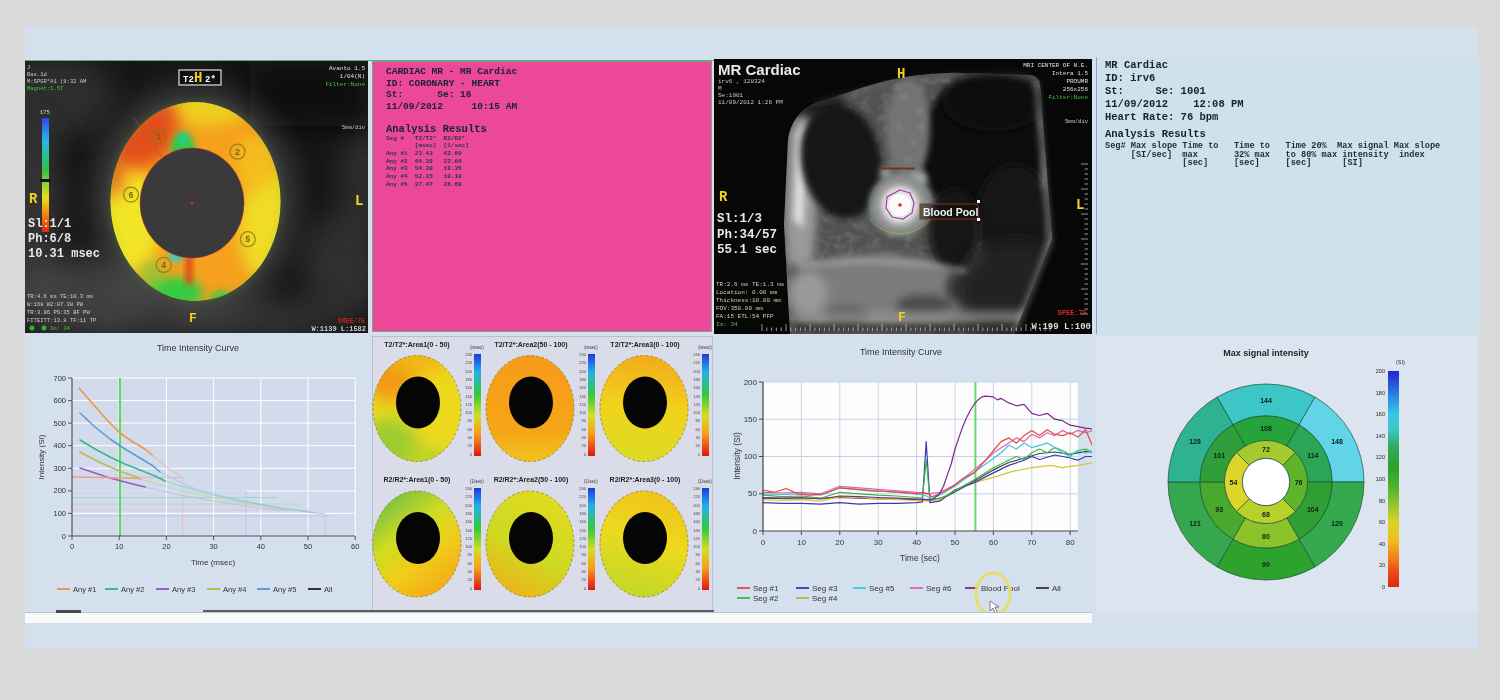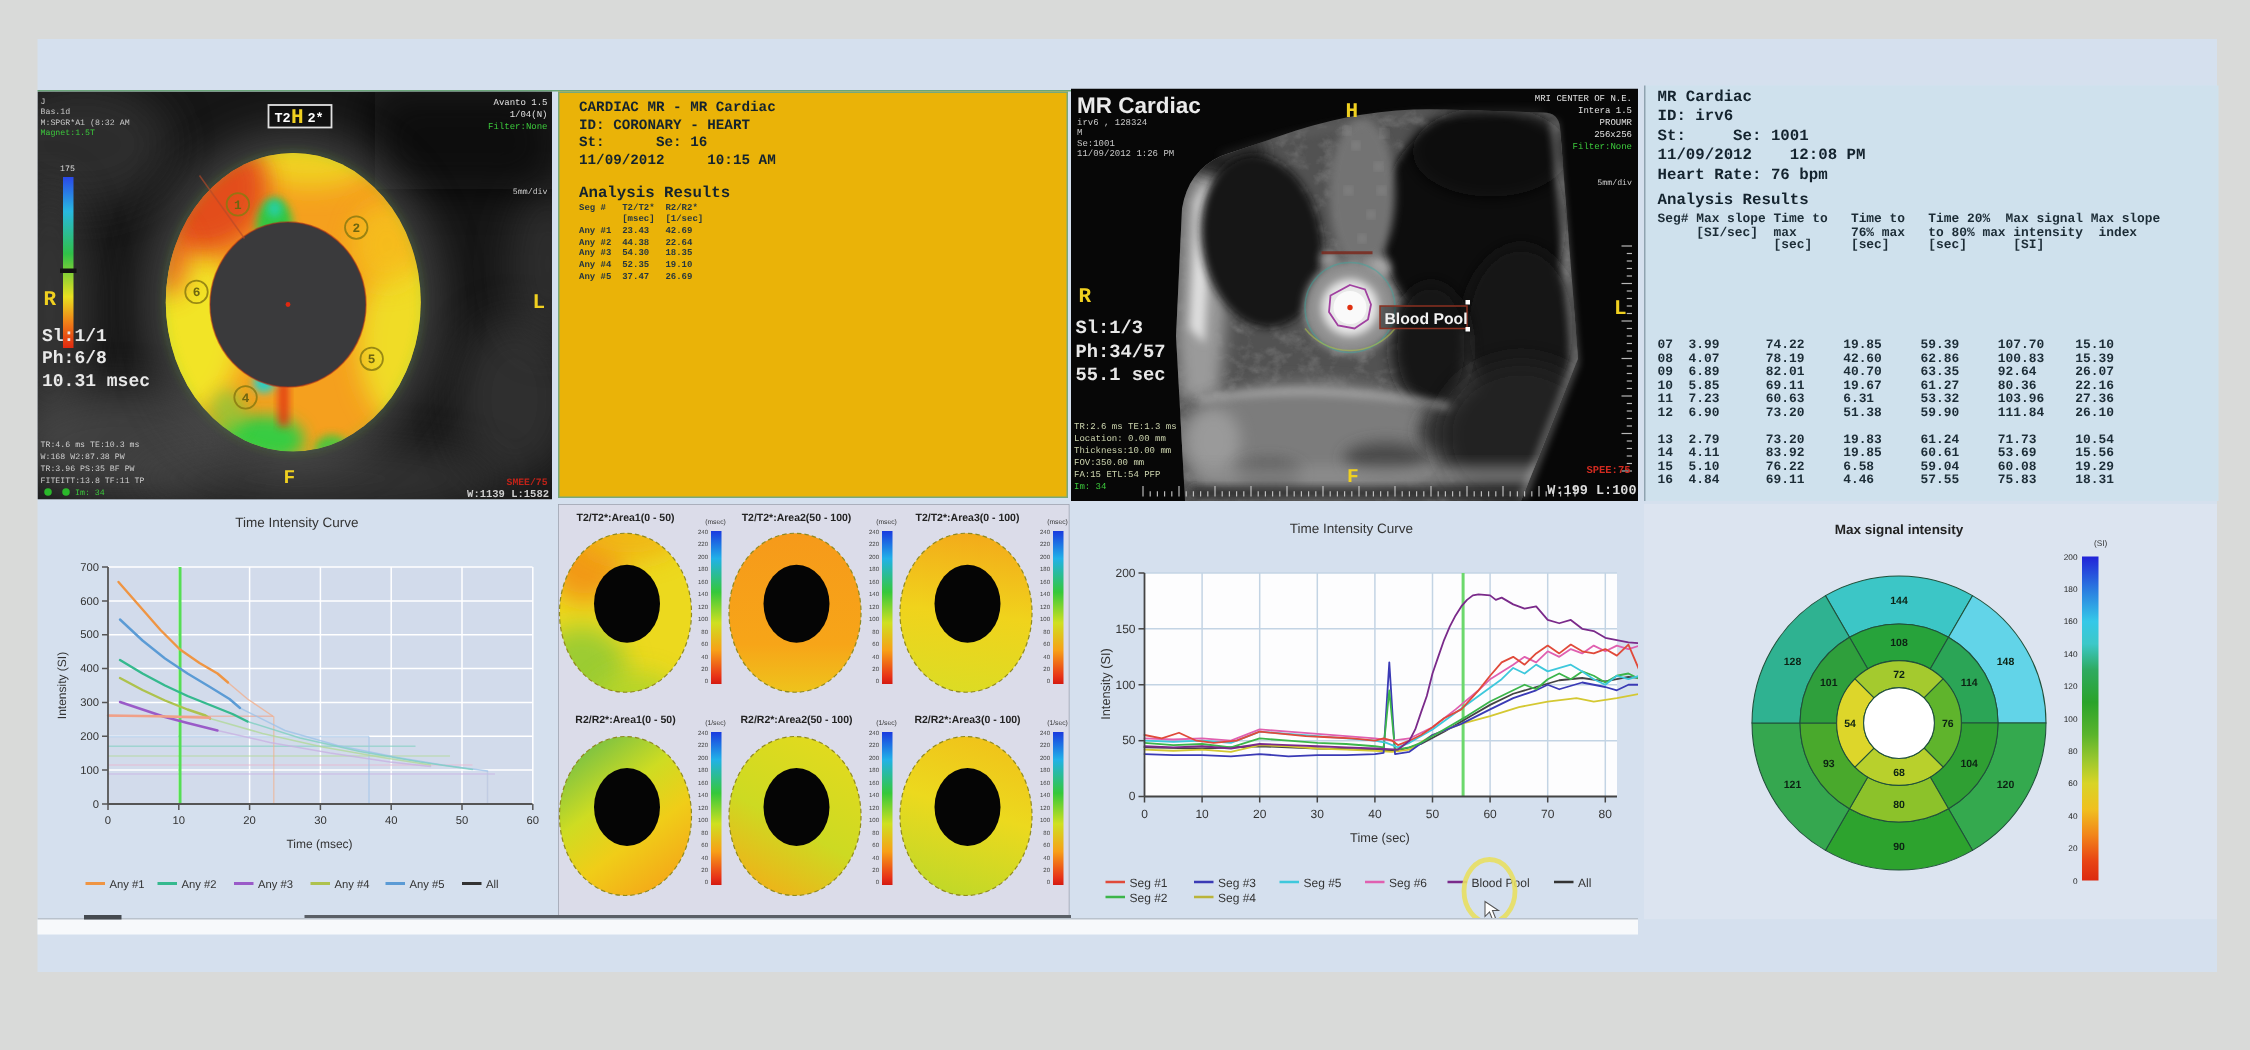--- a/index.html
+++ b/index.html
@@ -112,21 +112,21 @@
 <text x="2" y="261">FITEITT:13.8 TF:11 TP</text>
 <text x="25" y="269" fill="#3cc83c">Im: 34</text>
 </g>
 <circle cx="7" cy="267" r="2.5" fill="#2ab82a"></circle>
         <circle cx="19" cy="267" r="2.5" fill="#2ab82a"></circle>
 <text x="340" y="262" text-anchor="end" font-size="6.5" font-weight="bold" fill="#c02218" font-family="Liberation Mono,monospace">SMEE/75</text>
 <text x="341" y="270" text-anchor="end" font-size="7" font-weight="bold" fill="#cfcfcf" font-family="Liberation Mono,monospace">W:1139 L:1582</text>
 </g>
     </svg>
 
-<div class="abs" style="left:372px;top:61px;width:338px;height:269px;background:#eab308;border:1px solid #79a879;">
+<div class="abs" style="left:372px;top:61px;width:338px;height:269px;background:#ec4899;border:1px solid #79a879;">
 <pre class="abs" style="left:13px;top:4px;font-size:9.5px;line-height:11.7px;color:#14232e;">CARDIAC MR - MR Cardiac
 ID: CORONARY - HEART
 St:      Se: 16
 11/09/2012     10:15 AM</pre>
 <div class="abs" style="left:13px;top:61px;font-family:'Liberation Mono',monospace;font-weight:bold;font-size:10.5px;color:#14232e;">Analysis Results</div>
 <pre class="abs" style="left:13px;top:72.5px;font-size:6px;line-height:7.7px;color:#26363f;">Seg #   T2/T2*  R2/R2*
         [msec]  [1/sec]
 Any #1  23.43   42.69
 Any #2  44.38   22.64
 Any #3  54.30   18.35
@@ -327,32 +327,22 @@
     </svg>
 
 <div class="abs" style="left:1096px;top:57px;width:382px;height:277px;background:#cfe1ed;border-left:1px solid #8fa3b0;">
 <pre class="abs" style="left:8px;top:2px;font-size:10.5px;line-height:13.1px;color:#14232e;">MR Cardiac
 ID: irv6
 St:     Se: 1001
 11/09/2012    12:08 PM
 Heart Rate: 76 bpm</pre>
 <div class="abs" style="left:8px;top:71px;font-family:'Liberation Mono',monospace;font-weight:bold;font-size:10.5px;color:#14232e;">Analysis Results</div>
 <pre class="abs" style="left:8px;top:85px;font-size:8.6px;line-height:8.6px;color:#1c2c36;">Seg# Max slope Time to   Time to   Time 20%  Max signal Max slope
-     [SI/sec]  max       76% max   to 80% max intensity  index
+     [SI/sec]  max       32% max   to 80% max intensity  index
                [sec]     [sec]     [sec]      [SI]</pre>
-<pre class="abs" style="left:8px;top:168.9px;font-size:8.6px;line-height:9.07px;color:#1c2c36;">07  3.99      74.22     19.85     59.39     107.70    15.10
-08  4.07      78.19     42.60     62.86     100.83    15.39
-09  6.89      82.01     40.70     63.35     92.64     26.07
-10  5.85      69.11     19.67     61.27     80.36     22.16
-11  7.23      60.63     6.31      53.32     103.96    27.36
-12  6.90      73.20     51.38     59.90     111.84    26.10</pre>
-<pre class="abs" style="left:8px;top:231.9px;font-size:8.6px;line-height:9.07px;color:#1c2c36;">13  2.79      73.20     19.83     61.24     71.73     10.54
-14  4.11      83.92     19.85     60.61     53.69     15.56
-15  5.10      76.22     6.58      59.04     60.08     19.29
-16  4.84      69.11     4.46      57.55     75.83     18.31</pre>
 </div>
 <svg class="abs" style="left:25px;top:336px" width="347" height="277" viewBox="0 0 347 277">
 <rect x="47" y="42" width="283" height="158" fill="#d2dbeb"></rect>
 <g stroke="#ffffff" stroke-width="1">
         <line x1="94.2" y1="42" x2="94.2" y2="200"></line>
         <line x1="141.4" y1="42" x2="141.4" y2="200"></line>
         <line x1="188.6" y1="42" x2="188.6" y2="200"></line>
         <line x1="235.8" y1="42" x2="235.8" y2="200"></line>
         <line x1="283.0" y1="42" x2="283.0" y2="200"></line>
         <line x1="330.2" y1="42" x2="330.2" y2="200"></line>

